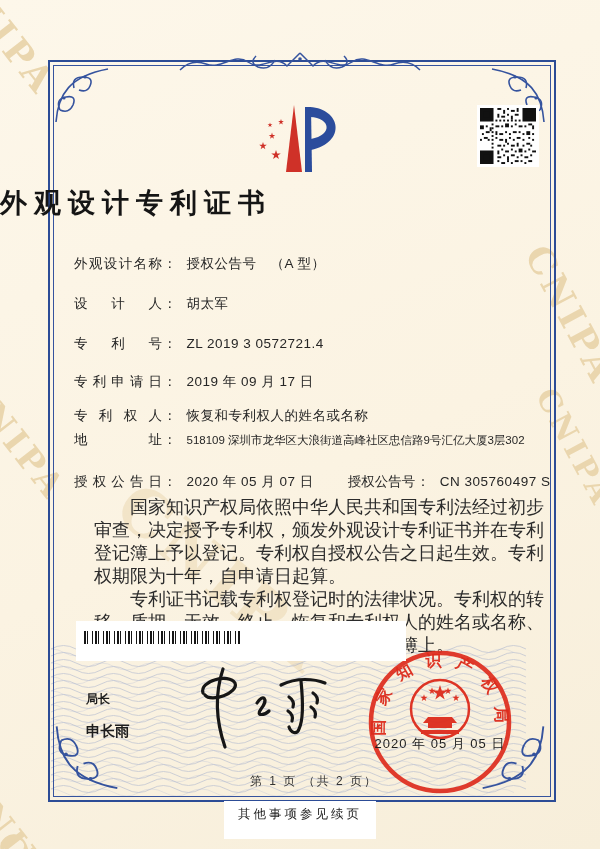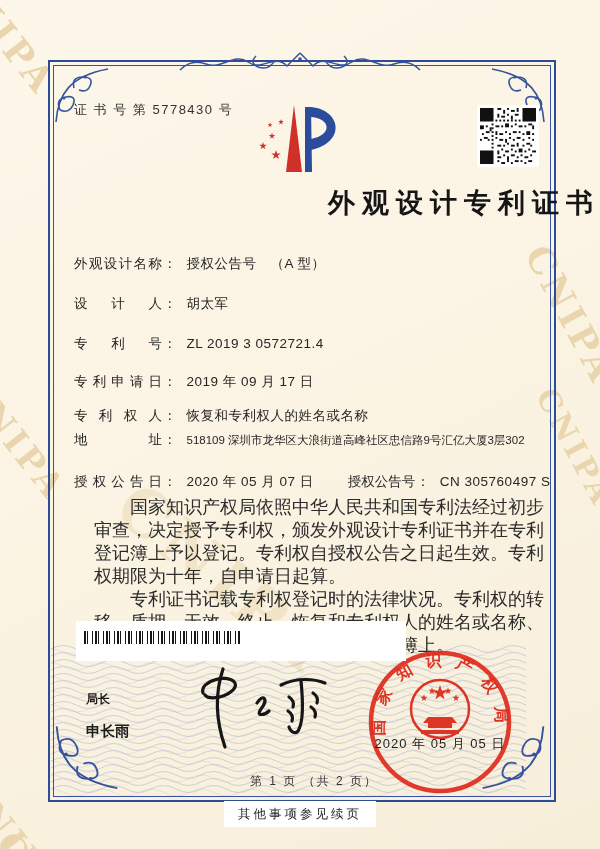--- a/index.html
+++ b/index.html
@@ -23,21 +23,21 @@
     border:2px solid #2c4c96;z-index:2;}
   .frame-inner{position:absolute;inset:3px;border:1px solid #35539e;}
   .orn{position:absolute;z-index:3;}
   
   .guilloche{position:absolute;left:51px;top:643px;z-index:1;}
   
   .content{position:absolute;inset:0;z-index:3;}
   .cert-no{position:absolute;left:74px;top:101px;font-size:13px;letter-spacing:1.5px;color:#333;}
   .logo{position:absolute;left:240px;top:92px;}
   .qr{position:absolute;left:477px;top:105px;background:#fff;padding:3px;}
-  .title{position:absolute;left:0;right:0;top:185px;text-align:right;
+  .title{position:absolute;left:0;right:0;top:185px;text-align:left;
     font-size:27px;font-weight:700;letter-spacing:7px;color:#151515;
     font-family:"Liberation Serif",serif;}
   .rows{position:absolute;left:74px;top:255px;width:460px;font-size:13.5px;color:#262626;}
   .row{position:absolute;left:0;white-space:nowrap;}
   .flabel{display:inline-block;width:88px;text-align:justify;text-align-last:justify;vertical-align:bottom;}
   .colon{margin-left:1px;}
   .fvalue{margin-left:10px;letter-spacing:.5px;}
   .fvalue.small{font-size:11.5px;letter-spacing:0;}
   .flabel2{margin-left:34px;}
   .body-text{position:absolute;left:72px;top:496px;width:458px;font-size:18px;
@@ -47,21 +47,21 @@
   .barcode{position:absolute;left:84px;top:631px;width:156px;height:13px;z-index:3;
     background:repeating-linear-gradient(90deg,#161616 0px,#161616 2px,#fff 2px,#fff 3px,
       #161616 3px,#161616 4px,#fff 4px,#fff 8px,#161616 8px,#161616 9px,#fff 9px,#fff 11px);}
   .officer-title{position:absolute;left:86px;top:691px;font-size:12px;font-weight:600;color:#1d1d1d;}
   .officer-name{position:absolute;left:86px;top:722px;font-size:14.5px;font-weight:600;color:#1d1d1d;}
   .signature{position:absolute;left:185px;top:663px;}
   .seal{position:absolute;left:355px;top:637px;}
   .page-num{position:absolute;left:0;right:0;top:773px;text-align:center;font-size:12px;
     letter-spacing:2px;color:#333;padding-left:28px;}
   .footer-note{position:absolute;left:50%;transform:translateX(-50%);top:801px;background:#fff;
-    padding:5px 14px 4px;font-size:12.5px;letter-spacing:3px;color:#222;z-index:4;white-space:nowrap;}
+    padding:5px 14px 16px;font-size:12.5px;letter-spacing:3px;color:#222;z-index:4;white-space:nowrap;}
 </style>
 </head>
 <body>
 
 <div class="page">
 
   <svg width="0" height="0" style="position:absolute" aria-hidden="true">
     <defs>
       <path id="star" d="M0,-10 L2.25,-3.09 L9.51,-3.09 L3.63,1.18 L5.88,8.09 L0,3.82 L-5.88,8.09 L-3.63,1.18 L-9.51,-3.09 L-2.25,-3.09 Z"></path>
       <path id="wave" d="M0,6 q12.5,-7 25,0 t25,0 t25,0 t25,0 t25,0 t25,0 t25,0 t25,0 t25,0 t25,0 t25,0 t25,0 t25,0 t25,0 t25,0 t25,0 t25,0 t25,0 t25,0" fill="none"></path>
@@ -143,21 +143,20 @@
     </svg>
   <svg class="orn" style="left:52px;top:724px;transform:scaleY(-1)" width="70" height="70" viewBox="0 0 60 60">
       <use href="#corner-orn"></use>
     </svg>
   <svg class="orn" style="left:478px;top:724px;transform:scale(-1,-1)" width="70" height="70" viewBox="0 0 60 60">
       <use href="#corner-orn"></use>
     </svg>
 
   <div class="content">
 
-    <div class="cert-no">证 书 号 第 5778430 号</div>
 
     <svg class="logo" width="120" height="85" viewBox="0 0 120 85">
       <polygon points="54,13 62,80 46,80" fill="#cf3128"></polygon>
       <polygon points="65,15 71,15 72,80 65,80" fill="#2b4c9c"></polygon>
       <path d="M70,15 C101,17 107,50 71,58 L71,47 C93,43 91,26 70,25 Z" fill="#2b4c9c"></path>
       <g fill="#cf3128">
         <use href="#star" transform="translate(41,30) scale(0.30)"></use>
         <use href="#star" transform="translate(30,33) scale(0.26)"></use>
         <use href="#star" transform="translate(32,44) scale(0.34)"></use>
         <use href="#star" transform="translate(23,54) scale(0.40)"></use>

